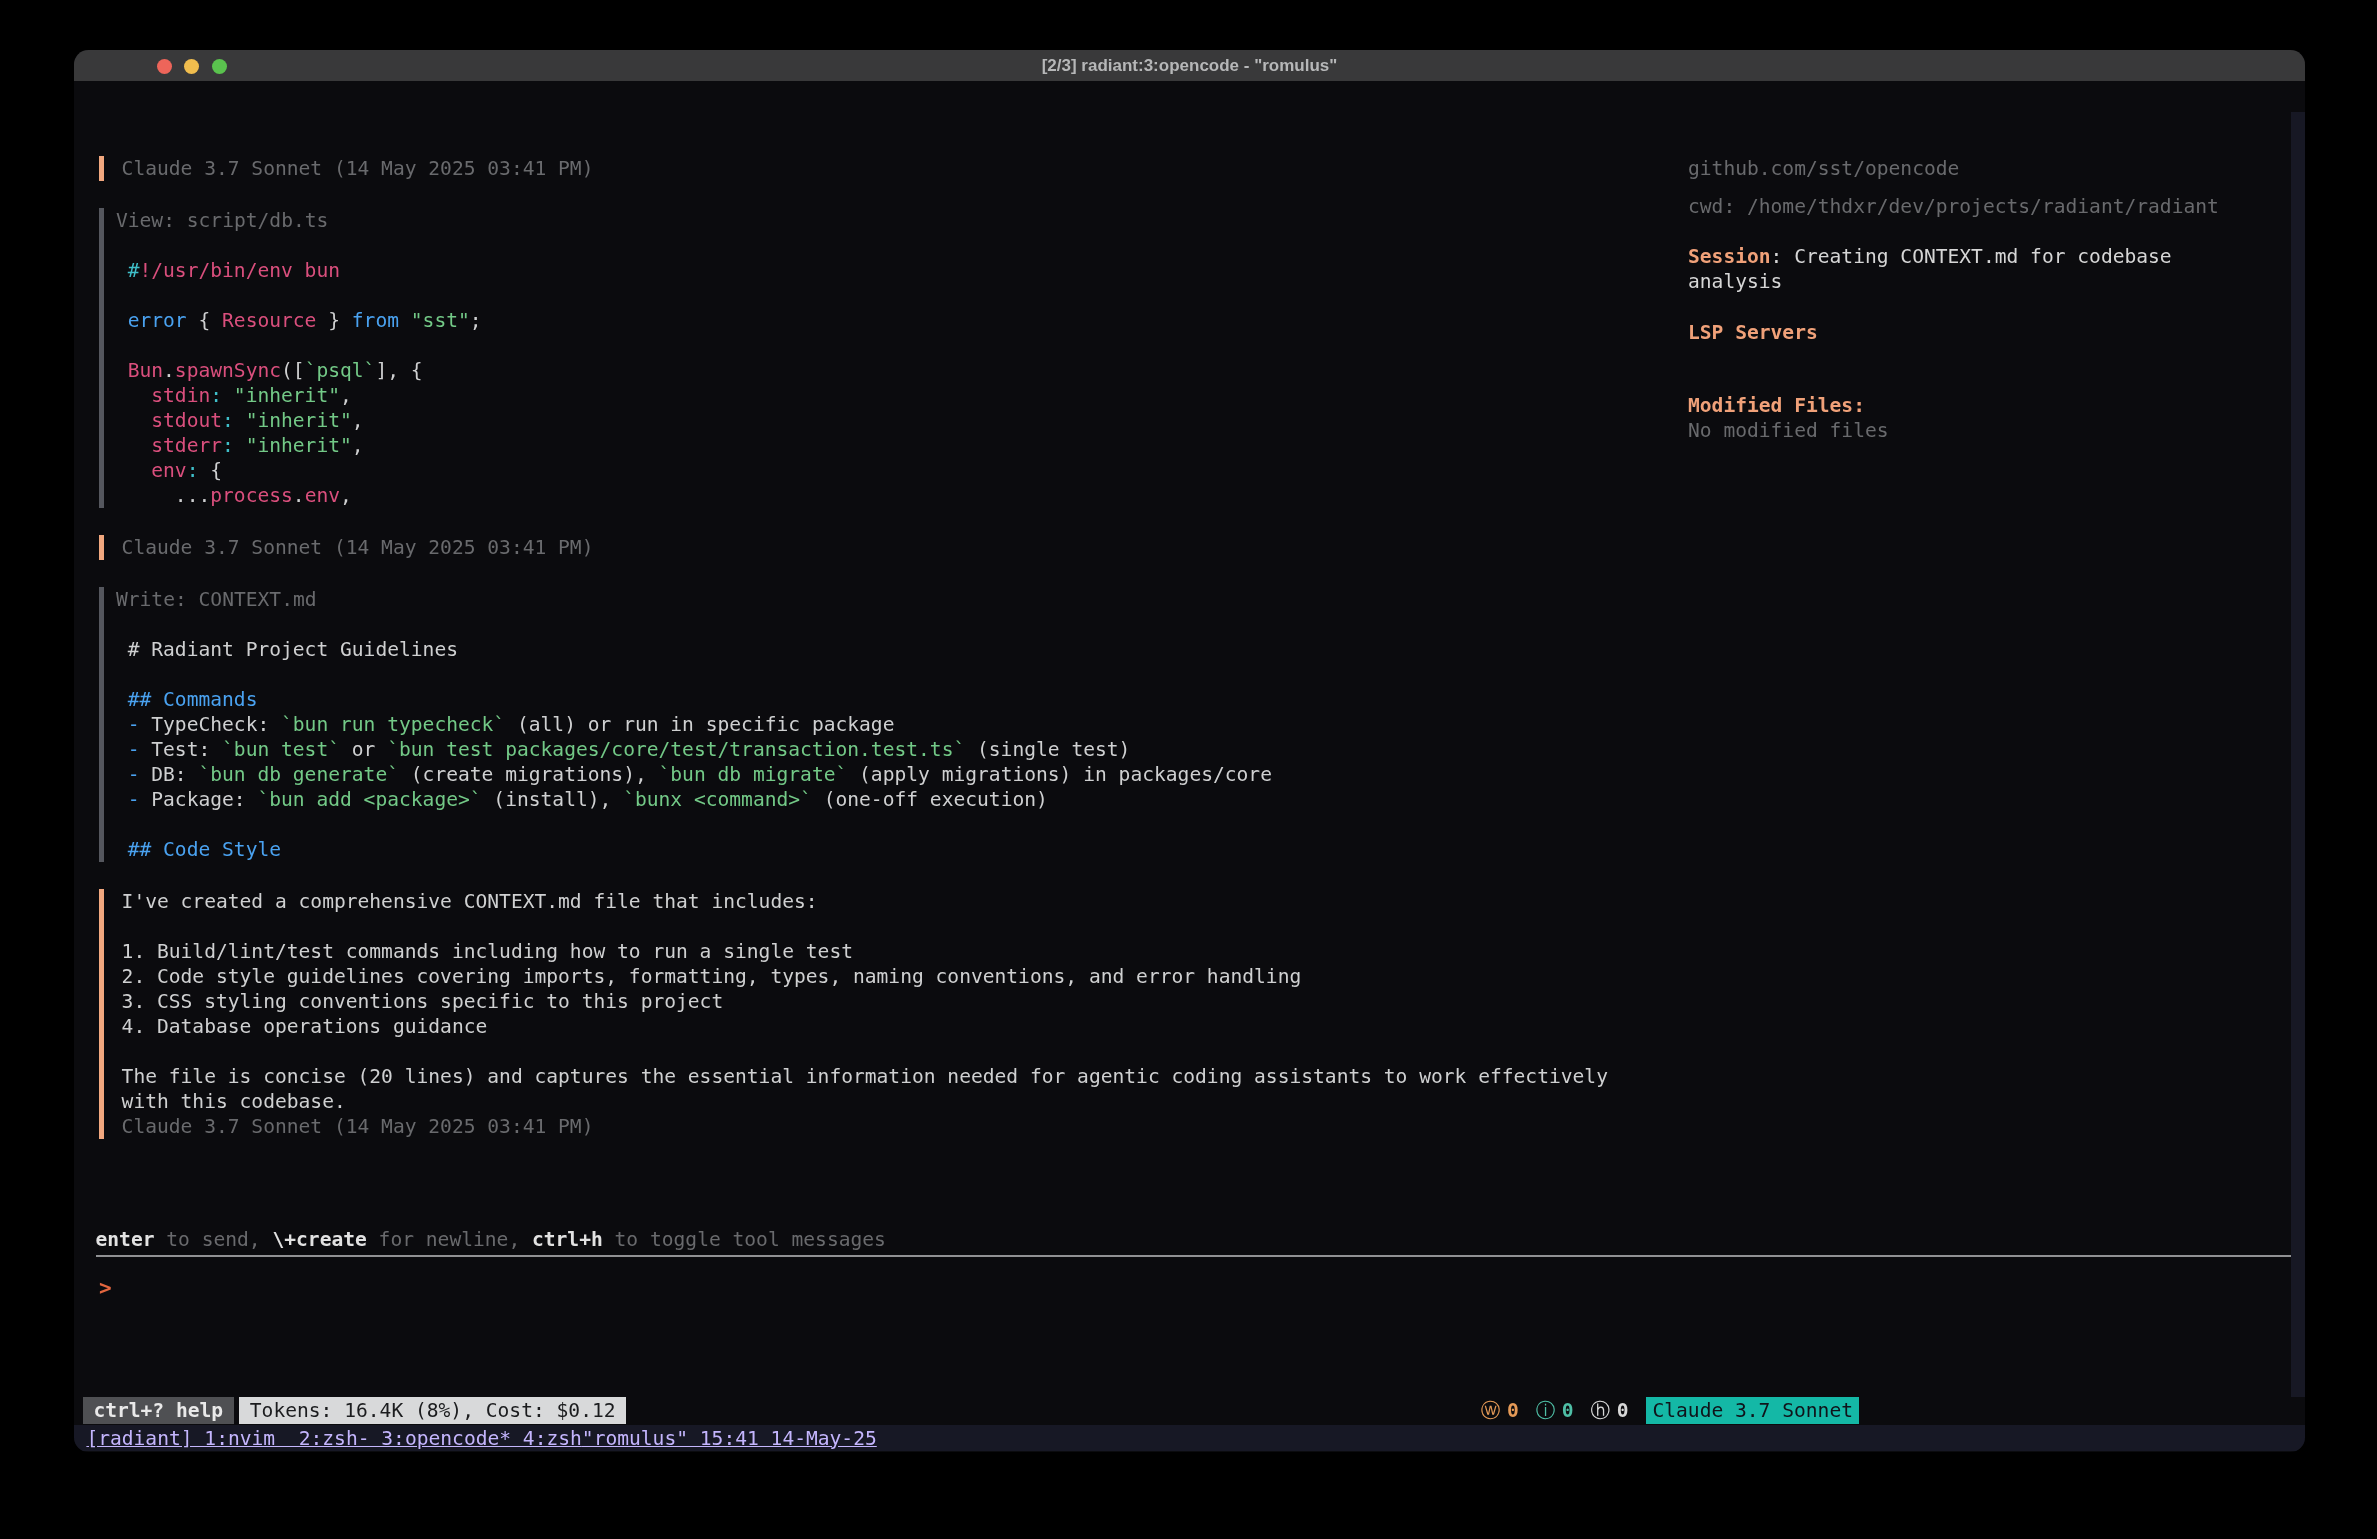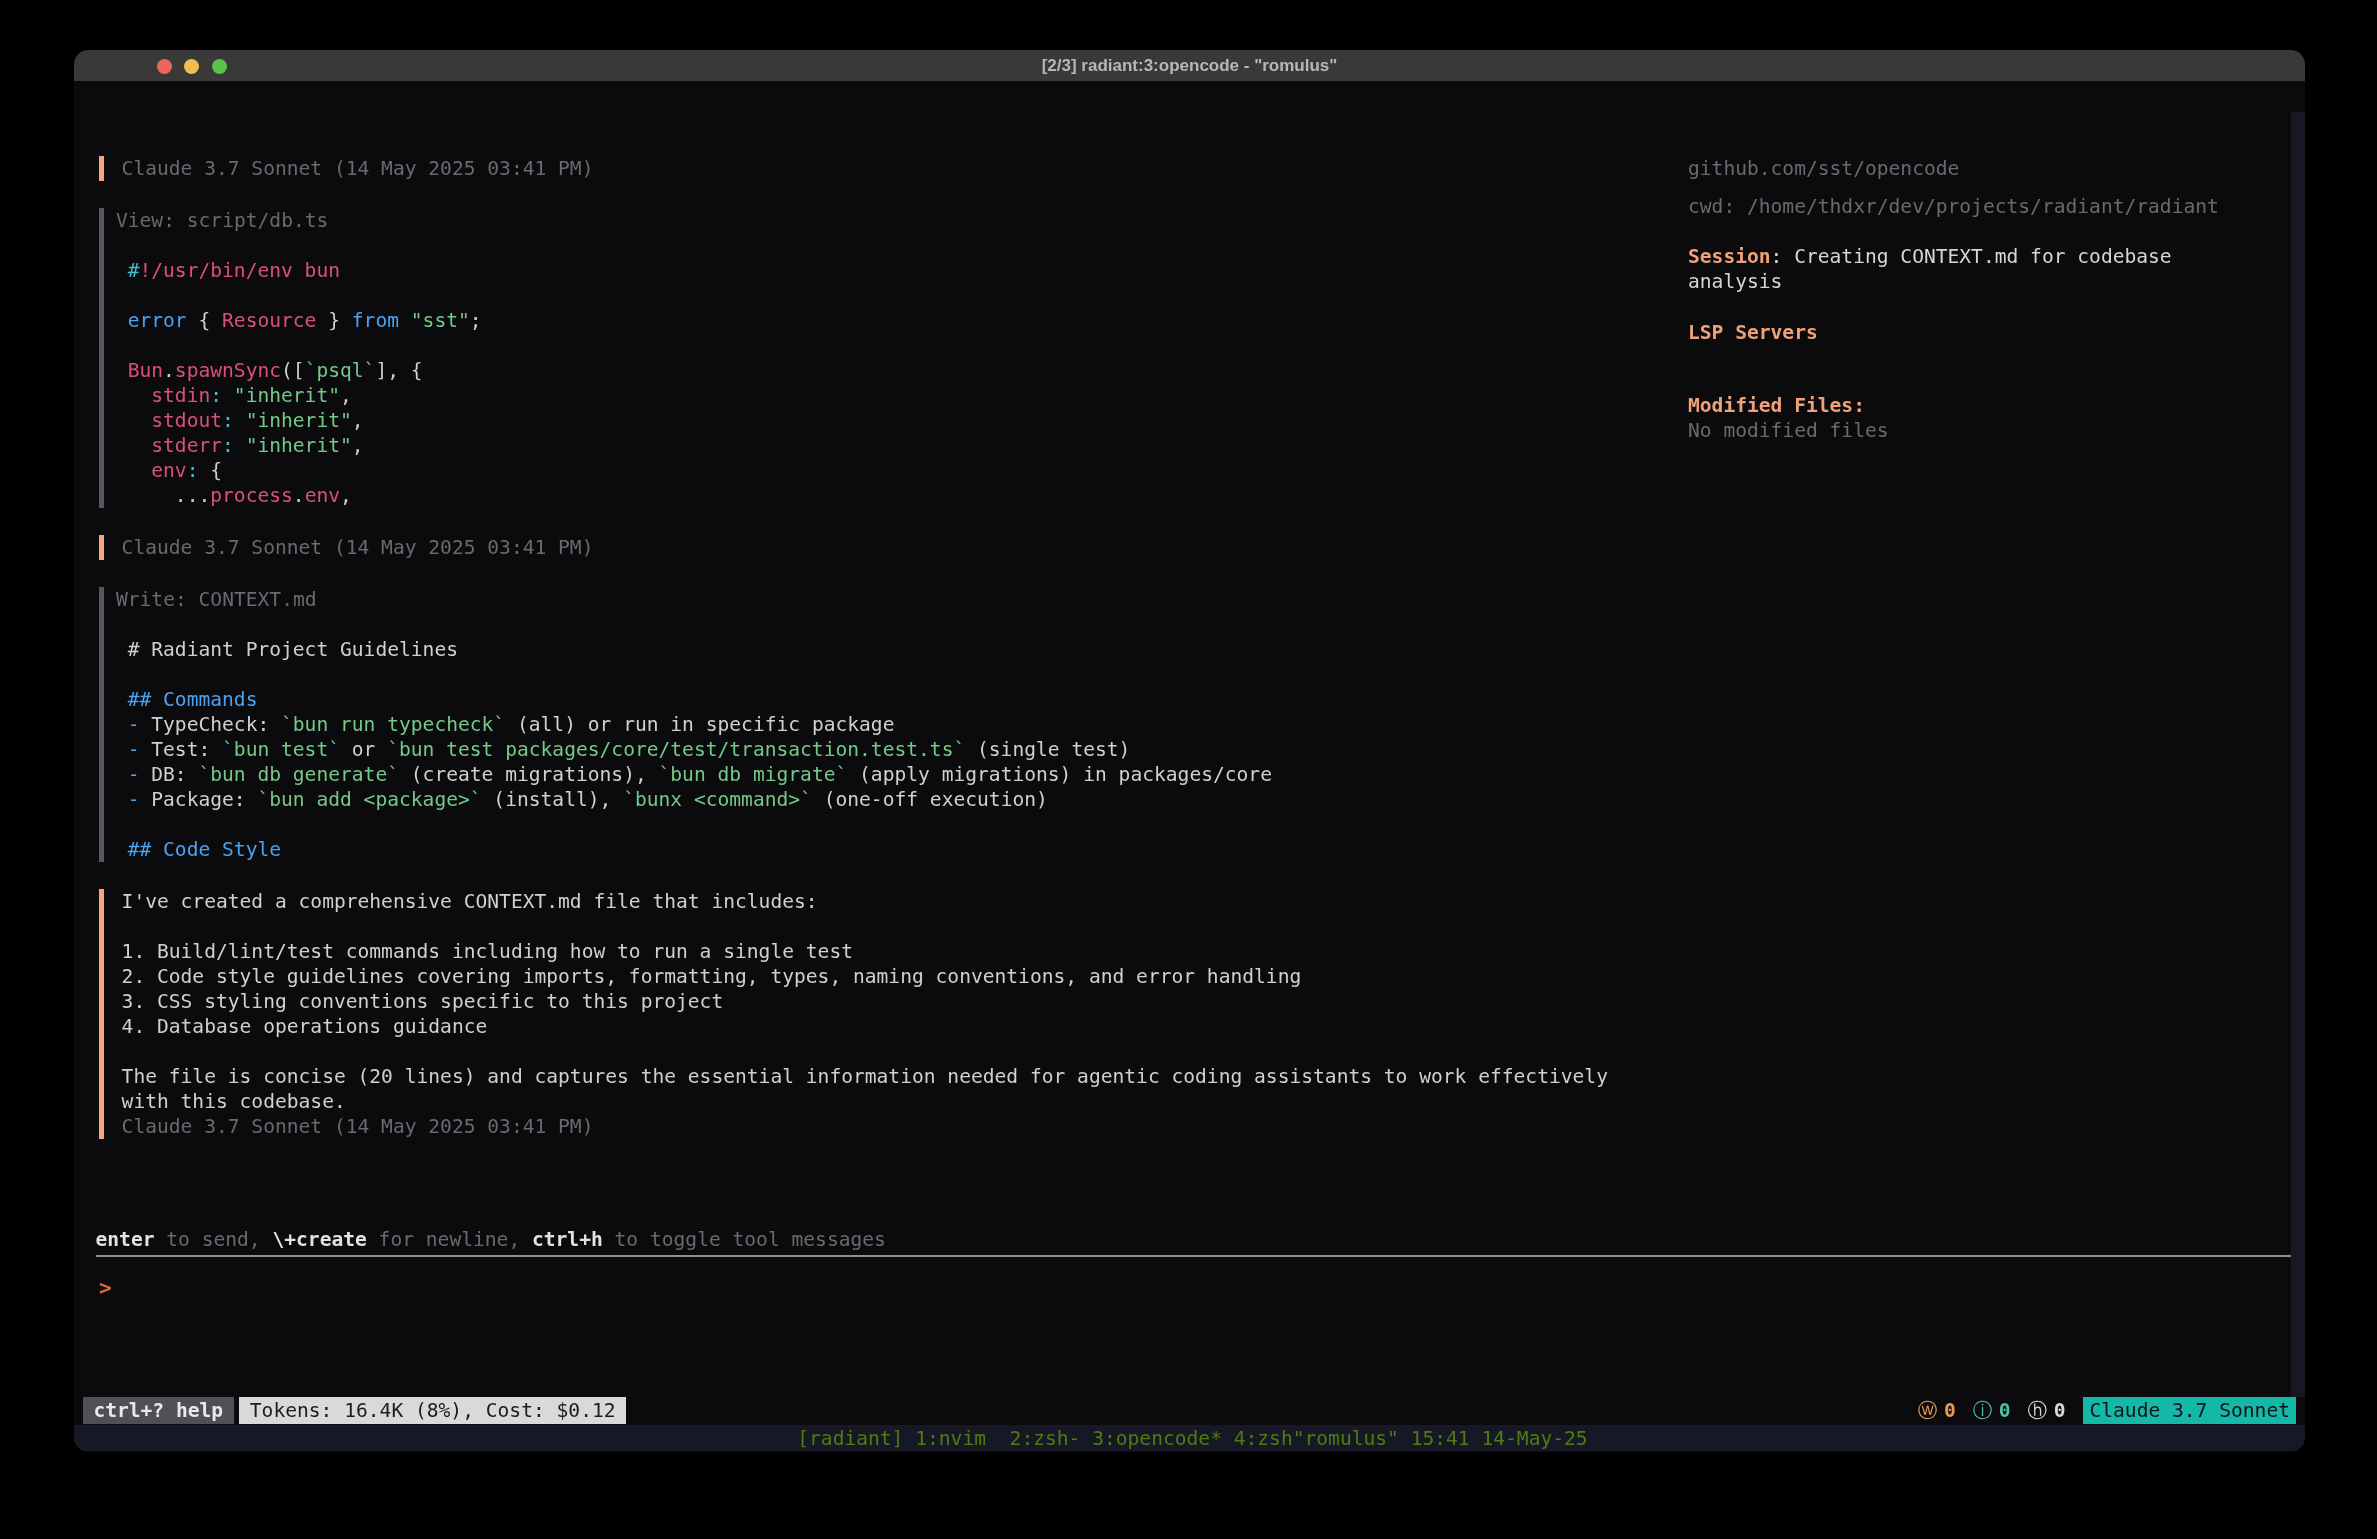--- a/index.html
+++ b/index.html
@@ -38,34 +38,34 @@
   .sb-bold{font-weight:700;color:#e6e6e6;}
   #sb-cwd{margin-top:13px;}
   #sb-session{margin-top:25px;}
   #sb-lsp{margin-top:26px;}
   #sb-modified{margin-top:48px;}
   
   #input-help{position:absolute;left:21.5px;top:1146px;white-space:pre;}
   #divider{position:absolute;left:21.5px;top:1174px;width:2195px;height:2px;background:#909193;}
   #prompt{position:absolute;left:25px;top:1195px;color:#e2663f;font-weight:700;font-size:21px;}
   
-  #statusbar{position:absolute;left:9px;top:1316px;width:2213px;height:27px;display:flex;align-items:center;}
+  #statusbar{position:absolute;left:9px;top:1316px;width:1776px;height:27px;display:flex;align-items:center;}
   .chip{height:27px;line-height:27px;padding:0 10.4px;white-space:pre;}
   #chip-help{background:#4f5053;color:#e9e9e9;font-weight:700;}
   #chip-tokens{background:#d8d9da;color:#1b1c1e;margin-left:5.9px;}
   #status-spacer{flex:1;}
   #counters{display:flex;align-items:center;white-space:pre;margin-right:18px;}
   .counter{margin-left:17px;}
   .cnt-orange{color:#e59a57;}
   .cnt-teal{color:#4fbfa6;}
   .cnt-white{color:#d8d8d8;}
   .counter .num{font-weight:700;margin-left:6.5px;}
   #model-badge{background:#14b8a6;color:#10131a;height:27px;line-height:27px;padding:0 6px;white-space:pre;}
   
-  #tmuxbar{position:absolute;left:0;top:1344px;width:100%;height:26px;background:#171825;color:#4d7c0f;display:flex;align-items:center;justify-content:center;white-space:pre;}
+  #tmuxbar{position:absolute;left:0;top:1344px;width:100%;height:26px;background:#171825;color:#c4b5fd;display:flex;align-items:center;justify-content:flex-start;white-space:pre;text-decoration:underline;}
   #tmux-left{padding-left:12.4px;}
   #tmux-right{padding-right:6.5px;}
 </style>
 </head>
 <body>
 
 <div id="window">
 
   <div id="titlebar">
     <div class="traffic" id="tl-red"></div>

